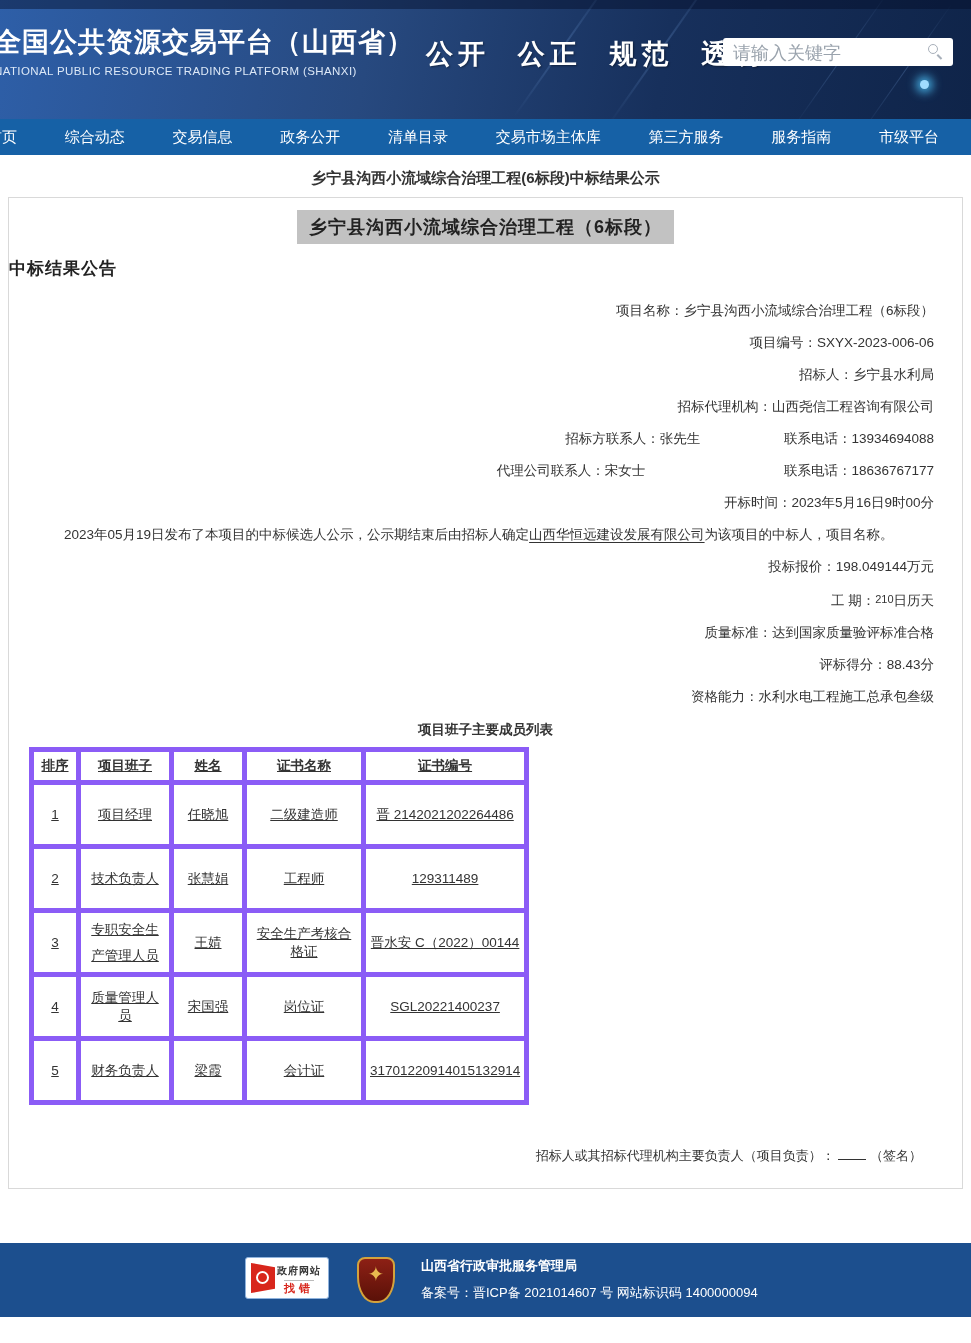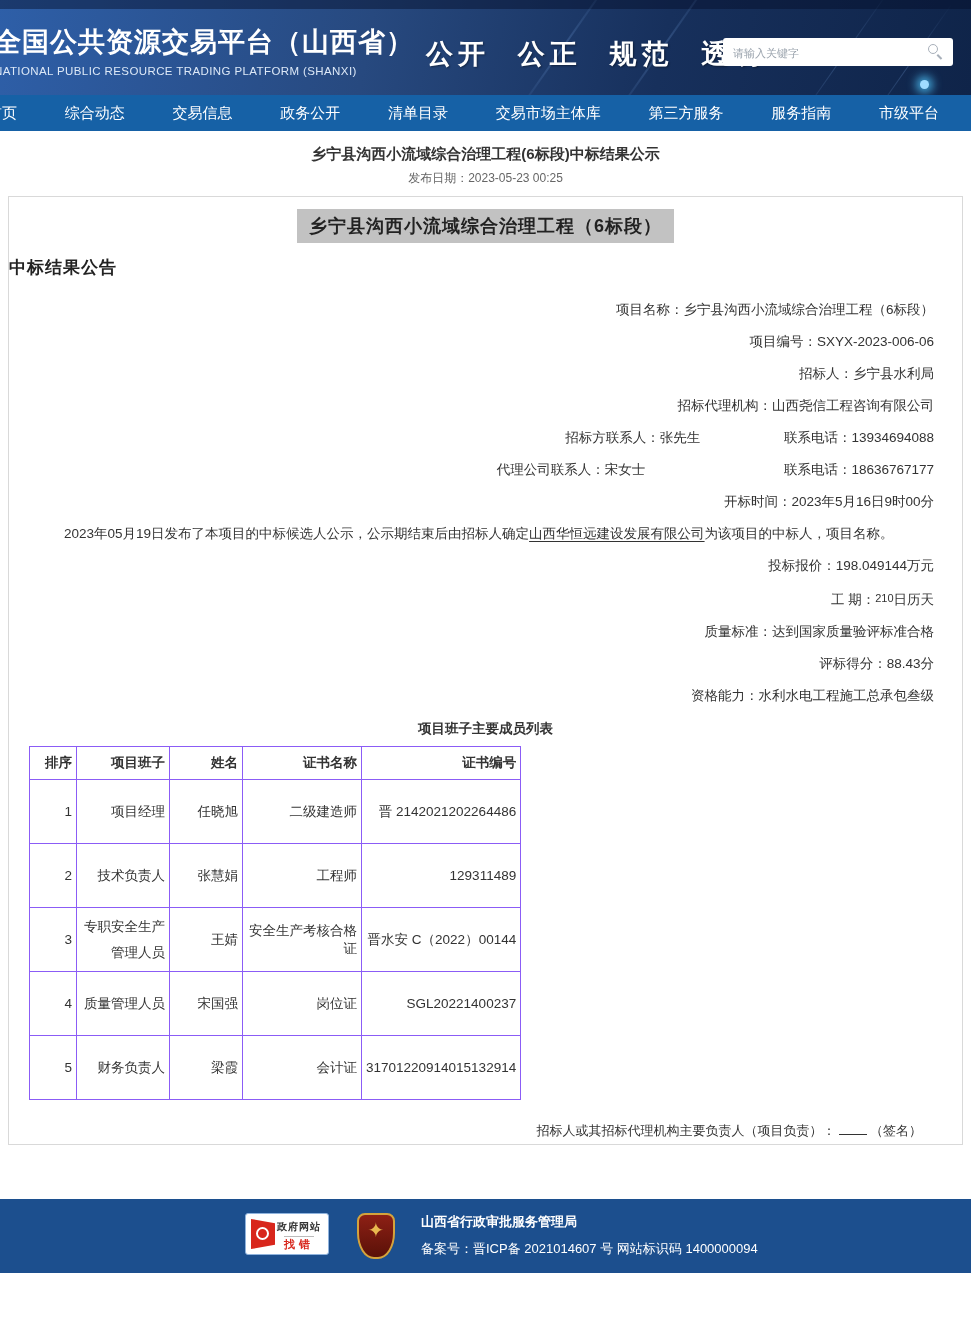--- a/index.html
+++ b/index.html
@@ -1,85 +1,85 @@
 <!DOCTYPE html>
 <html><head>
 <meta charset="utf-8">
 <style>
   * { margin:0; padding:0; box-sizing:border-box; }
   html,body { width:971px; height:1343px; overflow:hidden;
     font-family:"Liberation Sans","DejaVu Sans",sans-serif; background:#fff; }
 
   
-  .hdr { position:relative; height:95px; overflow:hidden;
+  .hdr { position:relative; height:119px; overflow:hidden;
     background:linear-gradient(100deg,#2e5fa8 0%,#27497f 38%,#17305c 68%,#0f2449 100%); }
   .hdr::before { content:""; position:absolute; left:0; top:0; right:0; height:9px;
     background:rgba(4,14,40,.45); }
   .streak { position:absolute; background:linear-gradient(120deg,rgba(140,190,255,0) 0%,rgba(140,190,255,.22) 50%,rgba(140,190,255,0) 100%);
     transform:rotate(35deg); }
   .s1 { width:2px; height:160px; left:560px; top:-30px; }
   .s2 { width:2px; height:180px; left:660px; top:-40px; }
   .s3 { width:1px; height:160px; left:840px; top:-20px; }
   .s4 { width:1px; height:160px; left:905px; top:-10px; }
   .glow { position:absolute; left:920px; top:80px; width:9px; height:9px; border-radius:50%;
     background:#9fdcff; box-shadow:0 0 10px 4px rgba(80,200,255,.8); }
   .logo { position:absolute; left:-6px; top:24px; cursor:pointer; }
   .logo-cn { color:#fff; font-size:27px; font-weight:bold; letter-spacing:1px; }
   .logo-en { color:#dce8f7; font-size:11.5px; margin-top:5px; letter-spacing:.4px; }
   .slogan { position:absolute; left:426px; top:36px; color:#fff; font-size:27px; font-weight:bold;
     letter-spacing:5px; word-spacing:16px; text-shadow:1px 1px 2px rgba(0,0,0,.4);
     font-family:"Liberation Serif","DejaVu Serif",serif; }
   .search-wrap { position:absolute; left:723px; top:38px; width:230px; height:28px;
     background:#fff; border-radius:3px; }
   .search-wrap input { width:200px; height:26px; border:none; outline:none; background:transparent;
-    font-size:11px; color:#333; padding:4px 0 0 10px; }
+    font-size:18px; color:#333; padding:4px 0 0 10px; }
   .search-wrap input::placeholder { color:#9aa3ad; }
   .mag { position:absolute; right:9px; top:6px; width:16px; height:16px; cursor:pointer; }
   .mag .lens { position:absolute; left:0; top:0; width:10px; height:10px; border:1.6px solid #a8b0ba; border-radius:50%; }
   .mag .hdl { position:absolute; left:10px; top:10px; width:6px; height:1.6px; background:#a8b0ba; transform:rotate(45deg); transform-origin:0 0; }
 
   
   .nav { height:36px; background:#1661a6; display:flex; align-items:center;
     justify-content:space-between; padding:0 32px 0 0; }
   .nav a { color:#fff; font-size:15px; text-decoration:none; white-space:nowrap; cursor:pointer; }
   .nav a:first-child { margin-left:-13px; }
 
   
   .content { background:#fff; }
   .page-title { text-align:center; font-size:15px; font-weight:bold; color:#333; padding-top:14px; }
   .pub-date { text-align:center; font-size:12px; color:#666; margin-top:6px; }
-  .doc-box { margin:9px 8px 0 8px; border:1px solid #d9d9d9; background:#fff; padding-bottom:4px; }
+  .doc-box { margin:9px 8px 0 8px; border:1px solid #d9d9d9; background:#fff; padding-bottom:23px; }
   .hl-wrap { text-align:center; margin-top:12px; }
   .hl-title { display:inline-block; background:#c2c2c2; color:#222; font-size:18px; font-weight:bold;
     padding:5px 12px; letter-spacing:1px; }
   .doc-sub { text-align:left; font-size:17px; font-weight:bold; color:#222; margin-top:13px; letter-spacing:1px; }
   .line { margin:14px 28px 0 28px; font-size:13.5px; color:#333; line-height:18px;text-align:right; }
   .line.first { margin-top:22px; }
   .gap-a { margin-left:80px; }
   .gap-b { margin-left:135px; }
   .para { margin:14px 28px 0 28px; font-size:13.5px; color:#333; line-height:18px; text-indent:2em; }
   .u { text-decoration:underline; text-underline-offset:3px; }
   .num-sm { font-size:11px; vertical-align:2px; }
 
   .tbl-title { text-align:center; font-size:13.5px; font-weight:bold; color:#333; margin-top:15px; }
   table.members { border-collapse:collapse; margin:8px 0 0 20px; table-layout:fixed; }
   table.members col.c1{width:47px} table.members col.c2{width:93px} table.members col.c3{width:73px}
   table.members col.c4{width:119px} table.members col.c5{width:147px}
-  table.members th, table.members td { border:1px solid #8b5cf6; font-size:13.5px; color:#333;
-    text-align:right; vertical-align:middle; padding:2px 4px; font-weight:normal; }
+  table.members th, table.members td { border:5px solid #8b5cf6; font-size:13.5px; color:#333;
+    text-align:center; vertical-align:middle; padding:2px 4px; font-weight:normal;text-decoration:underline; }
   table.members th { height:33px; font-weight:bold; }
   table.members td { height:64px; }
   th.bk { border:2px solid #111; }
   th.bk-tbl { border-top:2px solid #111; border-bottom:2px solid #111; border-left:2px solid #111; }
   td.bk-lrb { border-left:2px solid #111; border-right:2px solid #111; border-bottom:2px solid #111; }
   td.v-top { vertical-align:top; padding-top:10px; }
   td.role-wrap { line-height:26px; }
 
   .sig { text-align:right; margin-right:40px; font-size:13px; color:#333; }
-  .sig1 { margin-top:22px;font-family:Liberation Serif, serif; }
+  .sig1 { margin-top:42px; }
   .sig2 { margin-top:17px; }
   .blank { display:inline-block; border-bottom:1px solid #333; height:12px; vertical-align:baseline; }
   .blank-s { width:28px; } .blank-l { width:92px; }
 
   
   .spacer { height:54px; background:#fff; }
   .footer { height:74px; background:#1c4f8e; overflow:hidden; display:flex; padding:14px 0 0 245px; }
   .gov-badge { width:84px; height:42px; background:#fff; border:1px solid #8fb3dd; border-radius:3px;
     display:flex; align-items:center; padding:3px 5px; cursor:pointer; }
   .gov-flag { position:relative; width:24px; height:30px; background:#d8261c;
@@ -131,21 +131,20 @@
   <a>政务公开</a>
   <a>清单目录</a>
   <a>交易市场主体库</a>
   <a>第三方服务</a>
   <a>服务指南</a>
   <a>市级平台</a>
 </div>
 
 <div class="content">
   <div class="page-title">乡宁县沟西小流域综合治理工程(6标段)中标结果公示</div>
-  <div class="pub-date">发布日期：2023-05-23 00:25</div>
 
   <div class="doc-box">
     <div class="hl-wrap">
       <span class="hl-title">乡宁县沟西小流域综合治理工程（6标段）</span>
     </div>
     <div class="doc-sub">中标结果公告</div>
 
     <div class="line first">项目名称：乡宁县沟西小流域综合治理工程（6标段）</div>
     <div class="line">项目编号：SXYX-2023-006-06</div>
     <div class="line">招标人：乡宁县水利局</div>

